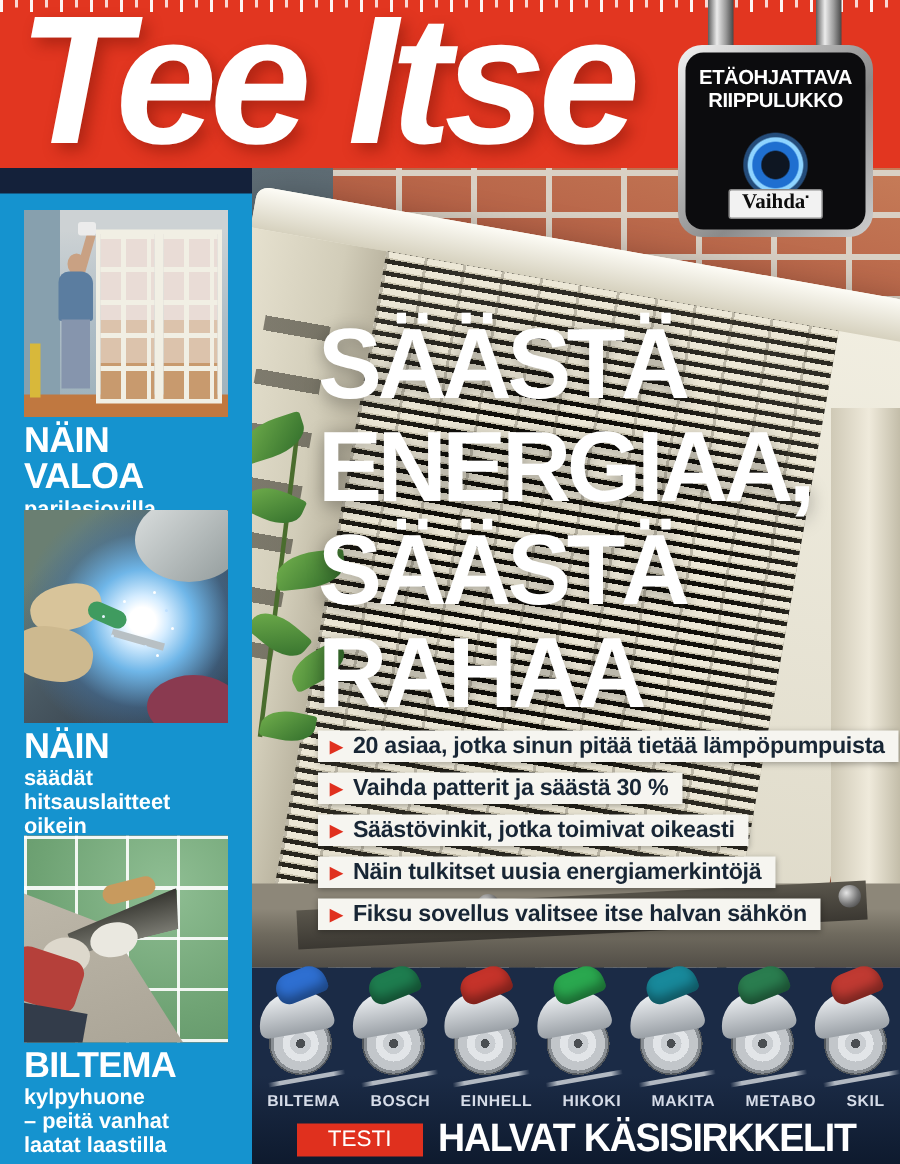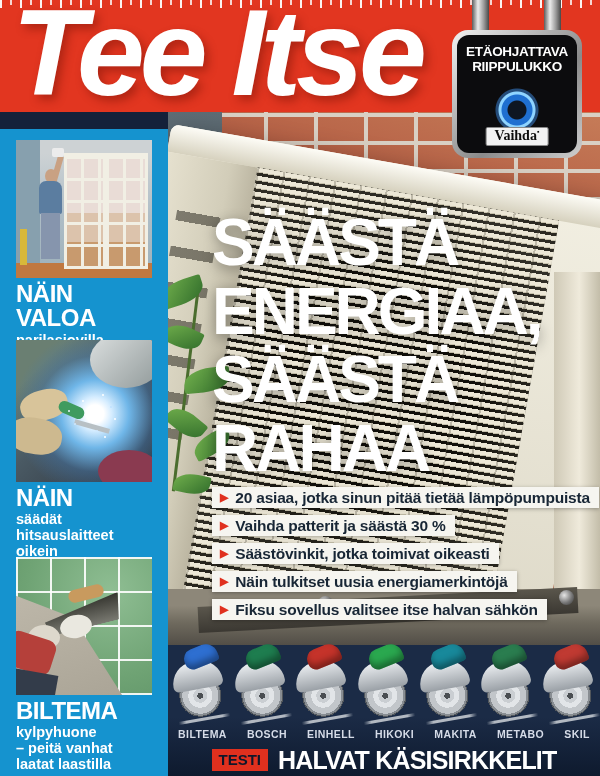--- a/index.html
+++ b/index.html
@@ -150,21 +150,21 @@
       background:linear-gradient(180deg,#eef1f4,#9aa0a6);border-radius:25px 25px 6px 6px;}
   .saw::after{content:"";position:absolute;left:18px;top:-2px;width:34px;height:20px;
       background:var(--saw-color,#888);border-radius:10px 12px 4px 8px;transform:rotate(-12deg);
       box-shadow:inset 0 -5px 7px rgba(0,0,0,.38);}
   .plate{position:absolute;left:2px;bottom:6px;width:52px;height:3px;
       background:linear-gradient(90deg,rgba(205,210,216,0),rgba(205,210,216,.85) 15% 85%,rgba(205,210,216,0));}
   .brand-row{position:absolute;left:0;top:83px;width:432px;display:flex;justify-content:space-around;}
   .brand-row span{font-size:10.5px;font-weight:bold;color:#d6dce8;letter-spacing:.4px;}
   .test-bar{position:absolute;left:0;bottom:0;width:432px;height:33px;display:flex;
       align-items:center;justify-content:center;gap:10px;}
-  .testi-badge{background:#e0301e;color:#0f172a;font-weight:bold;font-size:15px;padding:2px 7px 3px;}
+  .testi-badge{background:#e0301e;color:#ffffff;font-weight:normal;font-size:15px;padding:2px 21px 3px;}
   .test-title{color:#fff;font-weight:bold;font-size:25px;letter-spacing:-.8px;
       transform:scaleY(1.06);white-space:nowrap;}
 </style>
 </head>
 <body>
 
 <div class="page">
 
   <div class="photo">
     <div class="abs bg-left"></div>

